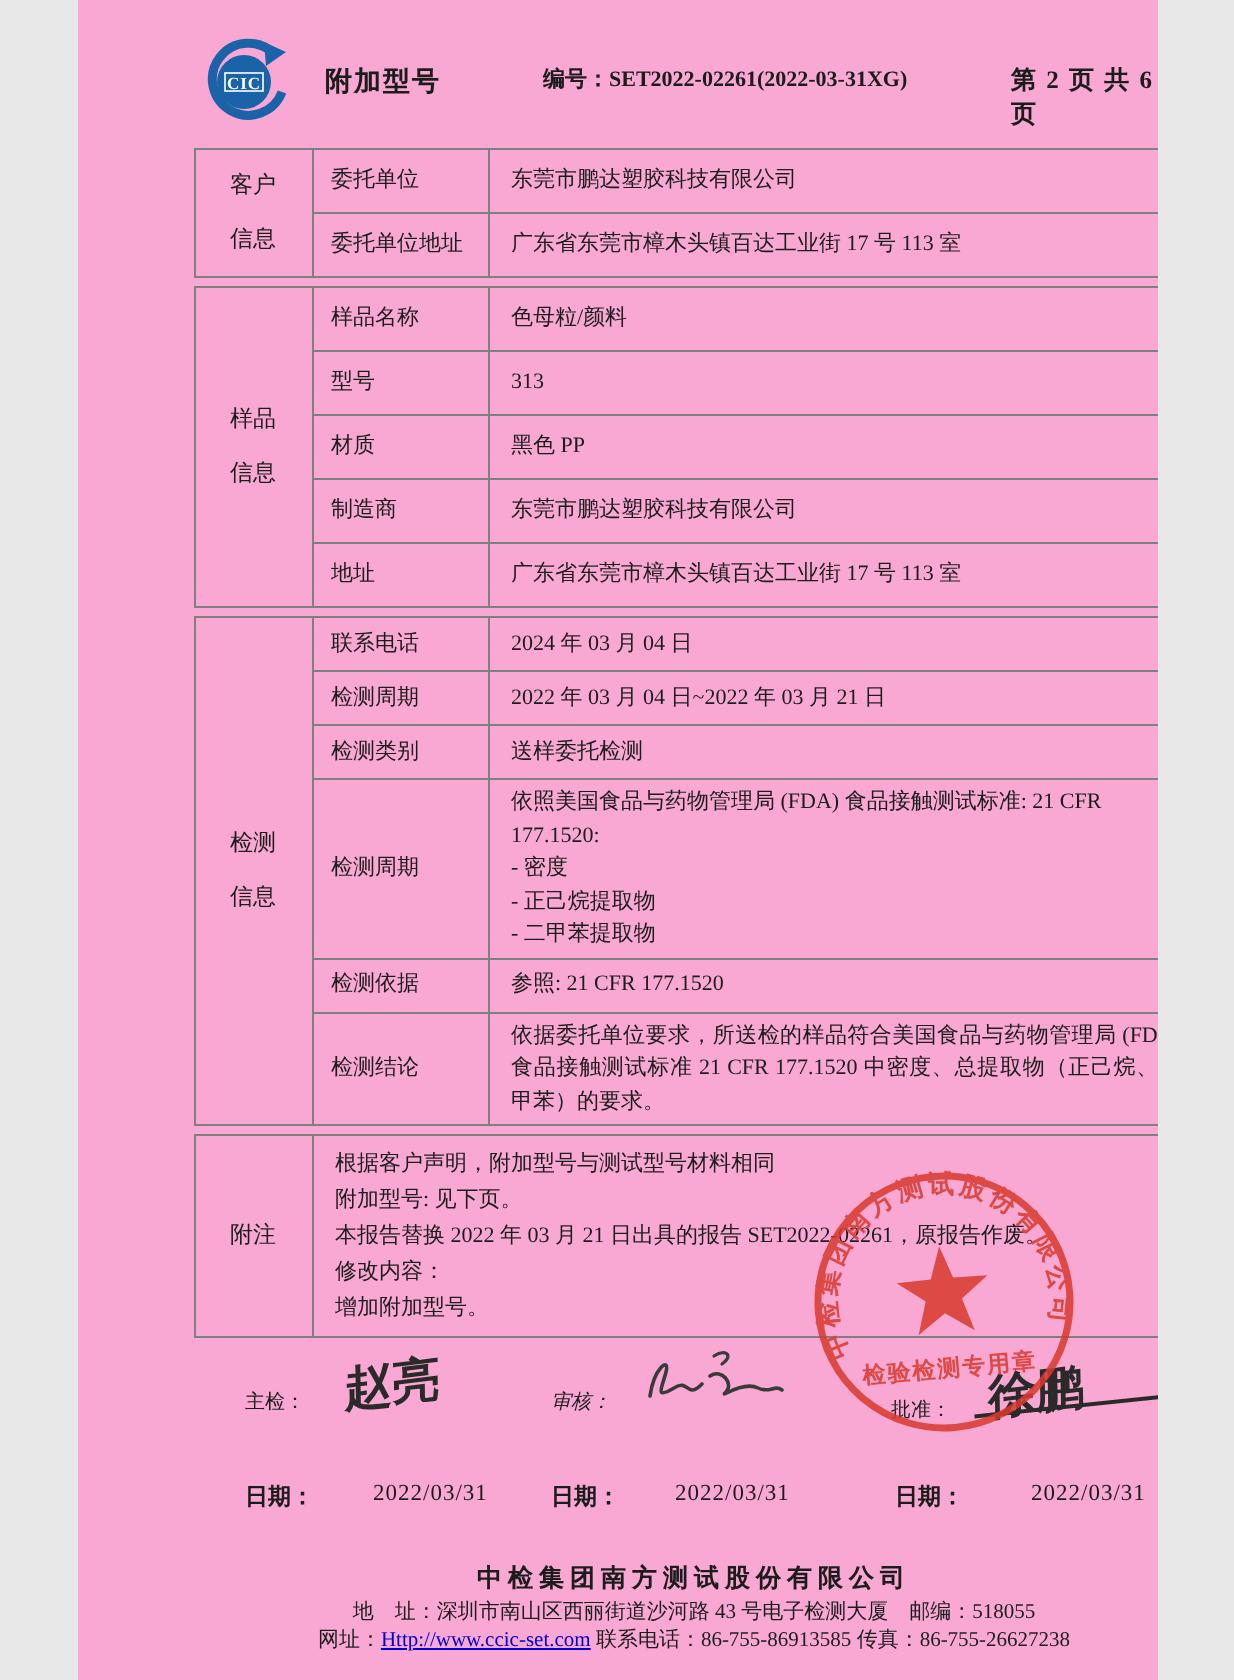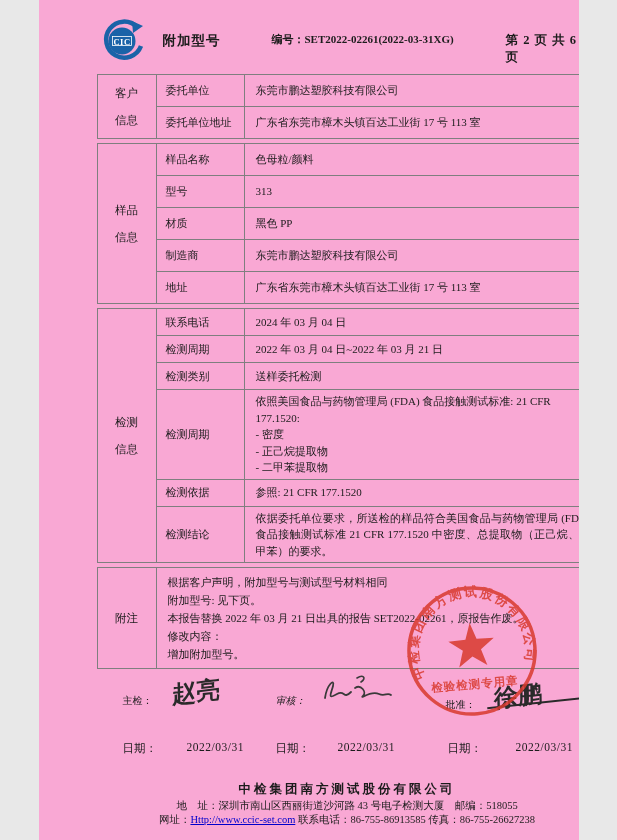--- a/index.html
+++ b/index.html
@@ -24,21 +24,21 @@
   .value { padding:3px 8px 3px 11px; line-height:16.5px; text-align:justify; }
   .t-std td { height:32px; }
   .t-test td.field, .t-test td.value { height:27px; }
   .pre { white-space:pre-line;margin-top:26px; }
   .note-cell { padding:5px 8px 5px 11px; line-height:18px; white-space:pre-line; }
   
   .sig-label { position:absolute; font-size:10px; }
   .sig-name { position:absolute; font-size:24px; color:#2a2a2a; white-space:nowrap;
               transform:rotate(-7deg) skewX(-6deg); font-weight:bold; }
   .strike { position:absolute; height:2px; background:#2a2a2a; transform:rotate(-6deg); }
-  .date-label { position:absolute; font-size:11.5px; }
+  .date-label { position:absolute; font-size:11.5px;font-weight:bold; }
   .date-value { position:absolute; font-size:11.5px; letter-spacing:0.5px; }
   
   .seal { position:absolute; left:362px; top:580px; width:142px; height:142px;
           opacity:0.85; transform:rotate(-5deg); pointer-events:none; }
   
   .ft { position:absolute; left:0; width:617px; text-align:center; }
   .ft-company { top:781px; font-size:12.5px; font-weight:bold; letter-spacing:3px; }
   .ft-addr { top:799px; font-size:10.5px; }
   .ft-net { top:813px; font-size:10.5px; }
   .url { color:var(--url-blue); text-decoration:underline; cursor:pointer; }

